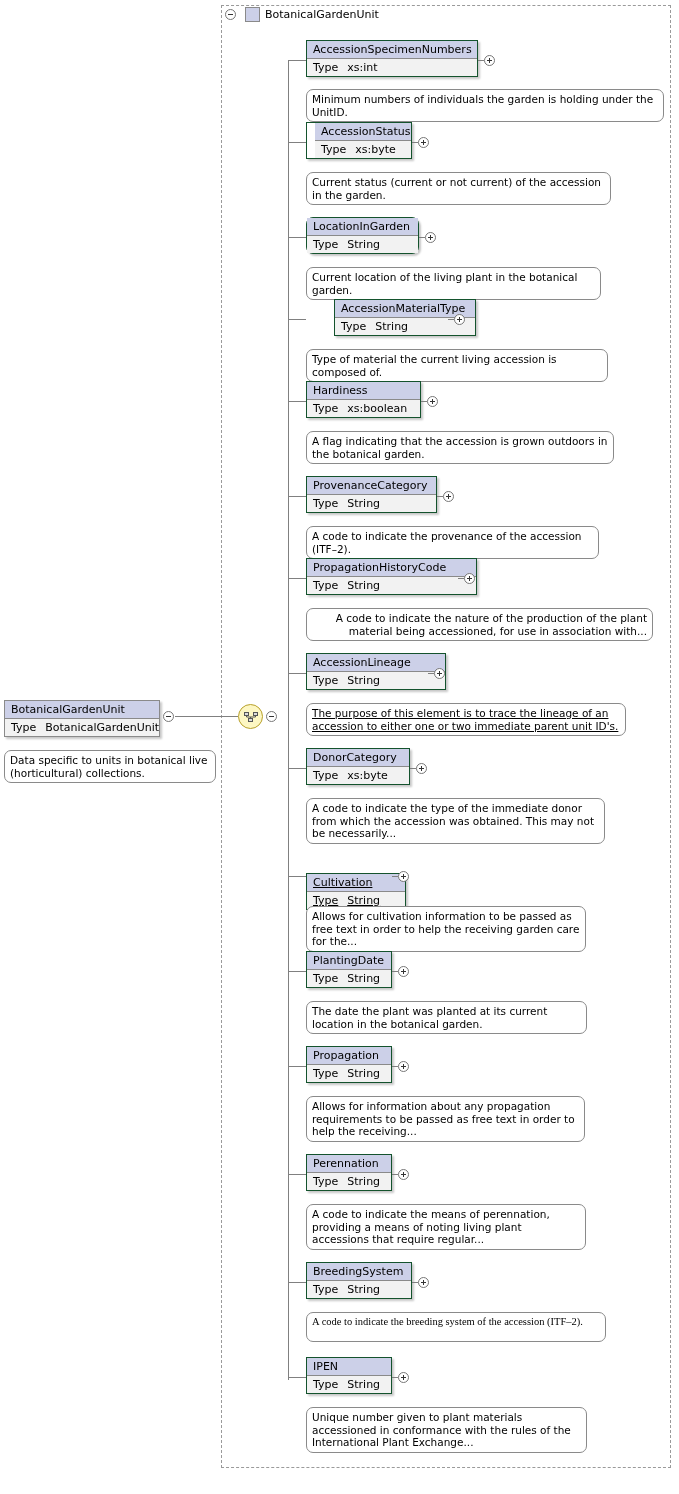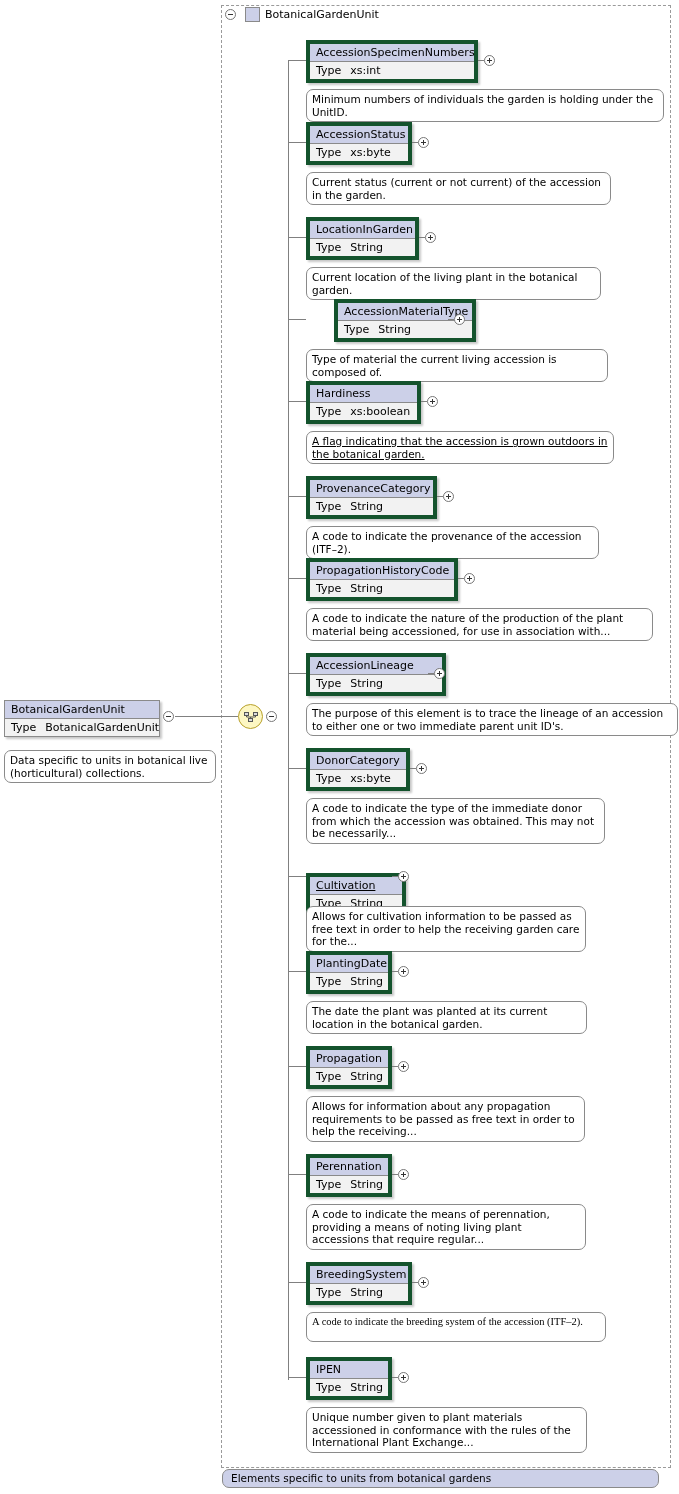--- a/index.html
+++ b/index.html
@@ -17,21 +17,21 @@
     width: 679px;
     height: 1494px;
     overflow: hidden;
     background: #ffffff;
   }
 
   
   .elembox {
     position: absolute;
     box-sizing: border-box;
-    border: 4px solid #14532d;
+    border: 1px solid #14532d;
     background: #ffffff;
     box-shadow: 2px 2px 2px rgba(0,0,0,0.22);
   }
   .elembox .namebar {
     background: #ccd0e8;
     border-bottom: 1px solid #8a8a8a;
     padding: 2px 6px 2px 6px;
     font-size: 11px;
     color: #000;
     white-space: nowrap;
@@ -225,32 +225,32 @@
         <div class="namebar">AccessionSpecimenNumbers</div>
         <div class="typebar">
           <span class="tlabel">Type</span>
           <span class="tvalue">xs:int</span>
         </div>
       </div>
       <div class="ctrl plus" style="left: 484px; top: 55px;"></div>
       <div class="hline" style="left: 478px; top: 60px; width: 6px;"></div>
       <div class="note" style="left: 306px; top: 89px; width: 358px; min-height: 18px;">Minimum numbers of individuals the garden is holding under the UnitID.</div>
       <div class="hline" style="left: 288px; top: 142px; width: 18px;"></div>
-      <div class="elembox" style="left: 306px; top: 122px; width: 106px;">
+      <div class="elembox" style="left: 306px; top: 122px; width: 106px; padding-left: 8px;">
         <div class="namebar">AccessionStatus</div>
         <div class="typebar">
           <span class="tlabel">Type</span>
           <span class="tvalue">xs:byte</span>
         </div>
       </div>
       <div class="ctrl plus" style="left: 418px; top: 137px;"></div>
       <div class="hline" style="left: 412px; top: 142px; width: 6px;"></div>
       <div class="note" style="left: 306px; top: 172px; width: 305px; min-height: 30px;">Current status (current or not current) of the accession in the garden.</div>
       <div class="hline" style="left: 288px; top: 237px; width: 18px;"></div>
-      <div class="elembox" style="left: 306px; top: 217px; width: 113px;">
+      <div class="elembox" style="left: 306px; top: 217px; width: 113px; border-radius: 7px;">
         <div class="namebar">LocationInGarden</div>
         <div class="typebar">
           <span class="tlabel">Type</span>
           <span class="tvalue">String</span>
         </div>
       </div>
       <div class="ctrl plus" style="left: 425px; top: 232px;"></div>
       <div class="hline" style="left: 419px; top: 237px; width: 6px;"></div>
       <div class="note" style="left: 306px; top: 267px; width: 295px; min-height: 18px;">Current location of the living plant in the botanical garden.</div>
       <div class="hline" style="left: 288px; top: 319px; width: 18px;"></div>
@@ -267,54 +267,54 @@
       <div class="hline" style="left: 288px; top: 401px; width: 18px;"></div>
       <div class="elembox" style="left: 306px; top: 381px; width: 115px;">
         <div class="namebar">Hardiness</div>
         <div class="typebar">
           <span class="tlabel">Type</span>
           <span class="tvalue">xs:boolean</span>
         </div>
       </div>
       <div class="ctrl plus" style="left: 427px; top: 396px;"></div>
       <div class="hline" style="left: 421px; top: 401px; width: 6px;"></div>
-      <div class="note" style="left: 306px; top: 431px; width: 308px; min-height: 30px; text-decoration: underline;">A flag indicating that the accession is grown outdoors in the botanical garden.</div>
+      <div class="note" style="left: 306px; top: 431px; width: 308px; min-height: 30px;">A flag indicating that the accession is grown outdoors in the botanical garden.</div>
       <div class="hline" style="left: 288px; top: 496px; width: 18px;"></div>
       <div class="elembox" style="left: 306px; top: 476px; width: 131px;">
         <div class="namebar">ProvenanceCategory</div>
         <div class="typebar">
           <span class="tlabel">Type</span>
           <span class="tvalue">String</span>
         </div>
       </div>
       <div class="ctrl plus" style="left: 443px; top: 491px;"></div>
       <div class="hline" style="left: 437px; top: 496px; width: 6px;"></div>
       <div class="note" style="left: 306px; top: 526px; width: 293px; min-height: 18px;">A code to indicate the provenance of the accession (ITF–2).</div>
       <div class="hline" style="left: 288px; top: 578px; width: 18px;"></div>
-      <div class="elembox" style="left: 306px; top: 558px; width: 152px;">
+      <div class="elembox" style="left: 306px; top: 558px; width: 171px;">
         <div class="namebar">PropagationHistoryCode</div>
         <div class="typebar">
           <span class="tlabel">Type</span>
           <span class="tvalue">String</span>
         </div>
       </div>
       <div class="ctrl plus" style="left: 464px; top: 573px;"></div>
       <div class="hline" style="left: 458px; top: 578px; width: 6px;"></div>
-      <div class="note" style="left: 306px; top: 608px; width: 347px; min-height: 30px;">A code to indicate the nature of the production of the plant material being accessioned, for use in association with...</div>
+      <div class="note" style="left: 306px; top: 608px; width: 347px; min-height: 30px; text-align: right;">A code to indicate the nature of the production of the plant material being accessioned, for use in association with...</div>
       <div class="hline" style="left: 288px; top: 673px; width: 18px;"></div>
       <div class="elembox" style="left: 306px; top: 653px; width: 140px;">
         <div class="namebar">AccessionLineage</div>
         <div class="typebar">
           <span class="tlabel">Type</span>
           <span class="tvalue">String</span>
         </div>
       </div>
       <div class="ctrl plus" style="left: 434px; top: 668px;"></div>
       <div class="hline" style="left: 428px; top: 673px; width: 6px;"></div>
-      <div class="note" style="left: 306px; top: 703px; width: 372px; min-height: 30px;">The purpose of this element is to trace the lineage of an accession to either one or two immediate parent unit ID's.</div>
+      <div class="note" style="left: 306px; top: 703px; width: 320px; min-height: 30px; text-decoration: underline;">The purpose of this element is to trace the lineage of an accession to either one or two immediate parent unit ID's.</div>
       <div class="hline" style="left: 288px; top: 768px; width: 18px;"></div>
       <div class="elembox" style="left: 306px; top: 748px; width: 104px;">
         <div class="namebar">DonorCategory</div>
         <div class="typebar">
           <span class="tlabel">Type</span>
           <span class="tvalue">xs:byte</span>
         </div>
       </div>
       <div class="ctrl plus" style="left: 416px; top: 763px;"></div>
       <div class="hline" style="left: 410px; top: 768px; width: 6px;"></div>
@@ -380,15 +380,14 @@
         <div class="typebar">
           <span class="tlabel">Type</span>
           <span class="tvalue">String</span>
         </div>
       </div>
       <div class="ctrl plus" style="left: 398px; top: 1372px;"></div>
       <div class="hline" style="left: 392px; top: 1377px; width: 6px;"></div>
       <div class="note" style="left: 306px; top: 1407px; width: 281px; min-height: 42px;">Unique number given to plant materials accessioned in conformance with the rules of the International Plant Exchange...</div>
     </div>
 
-  <div class="caption" style="left:222px; top:1469px; width:437px;">Elements specific to units from botanical gardens</div>
 
 </div>
 
 </body></html>

